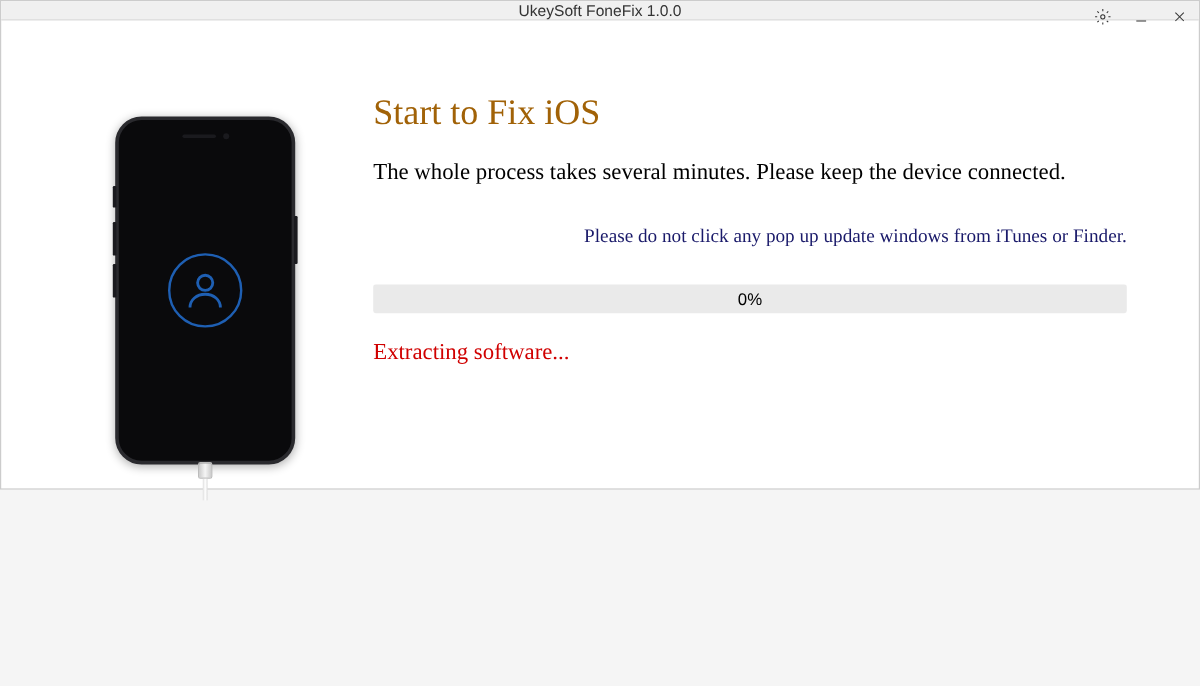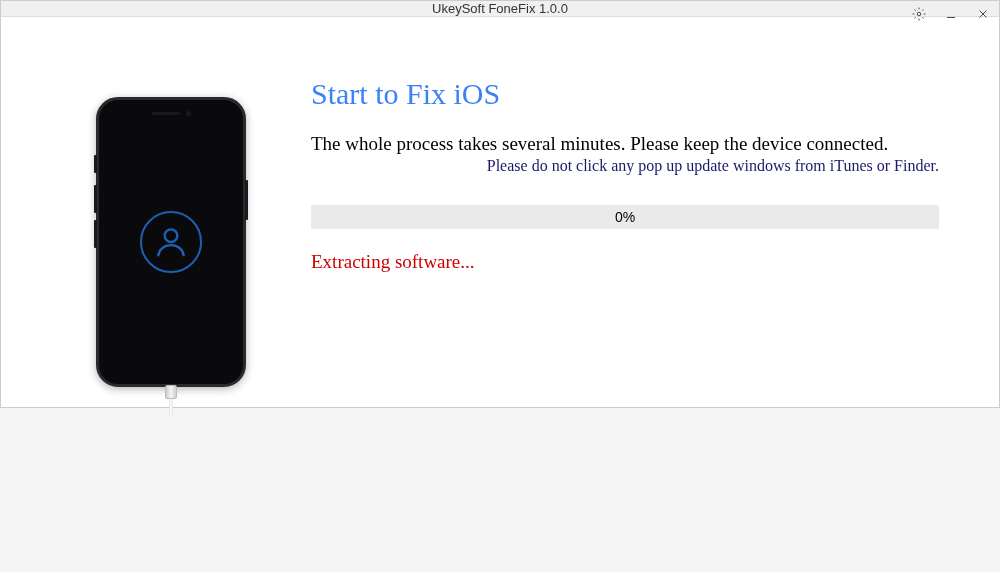--- a/index.html
+++ b/index.html
@@ -146,28 +146,28 @@
       height: 18px;
       background: linear-gradient(to right, #ddd, #fff, #ddd);
       margin: 0 auto;
     }
     .main-content {
       flex: 1;
       padding-left: 10px;
     }
     .heading {
       font-size: 30px;
-      color: #3b82f6;
+      color: #a16207;
       margin-bottom: 22px;
       font-weight: normal;
     }
     .subheading {
       font-size: 19px;
       color: #000;
-      margin-bottom: 2px;
+      margin-bottom: 34px;
     }
     .warning {
       font-size: 16px;
       color: #1a1a6a;
       margin-bottom: 30px;
       text-align: right;
     }
     .progress-bar {
       width: 100%;
       height: 24px;

